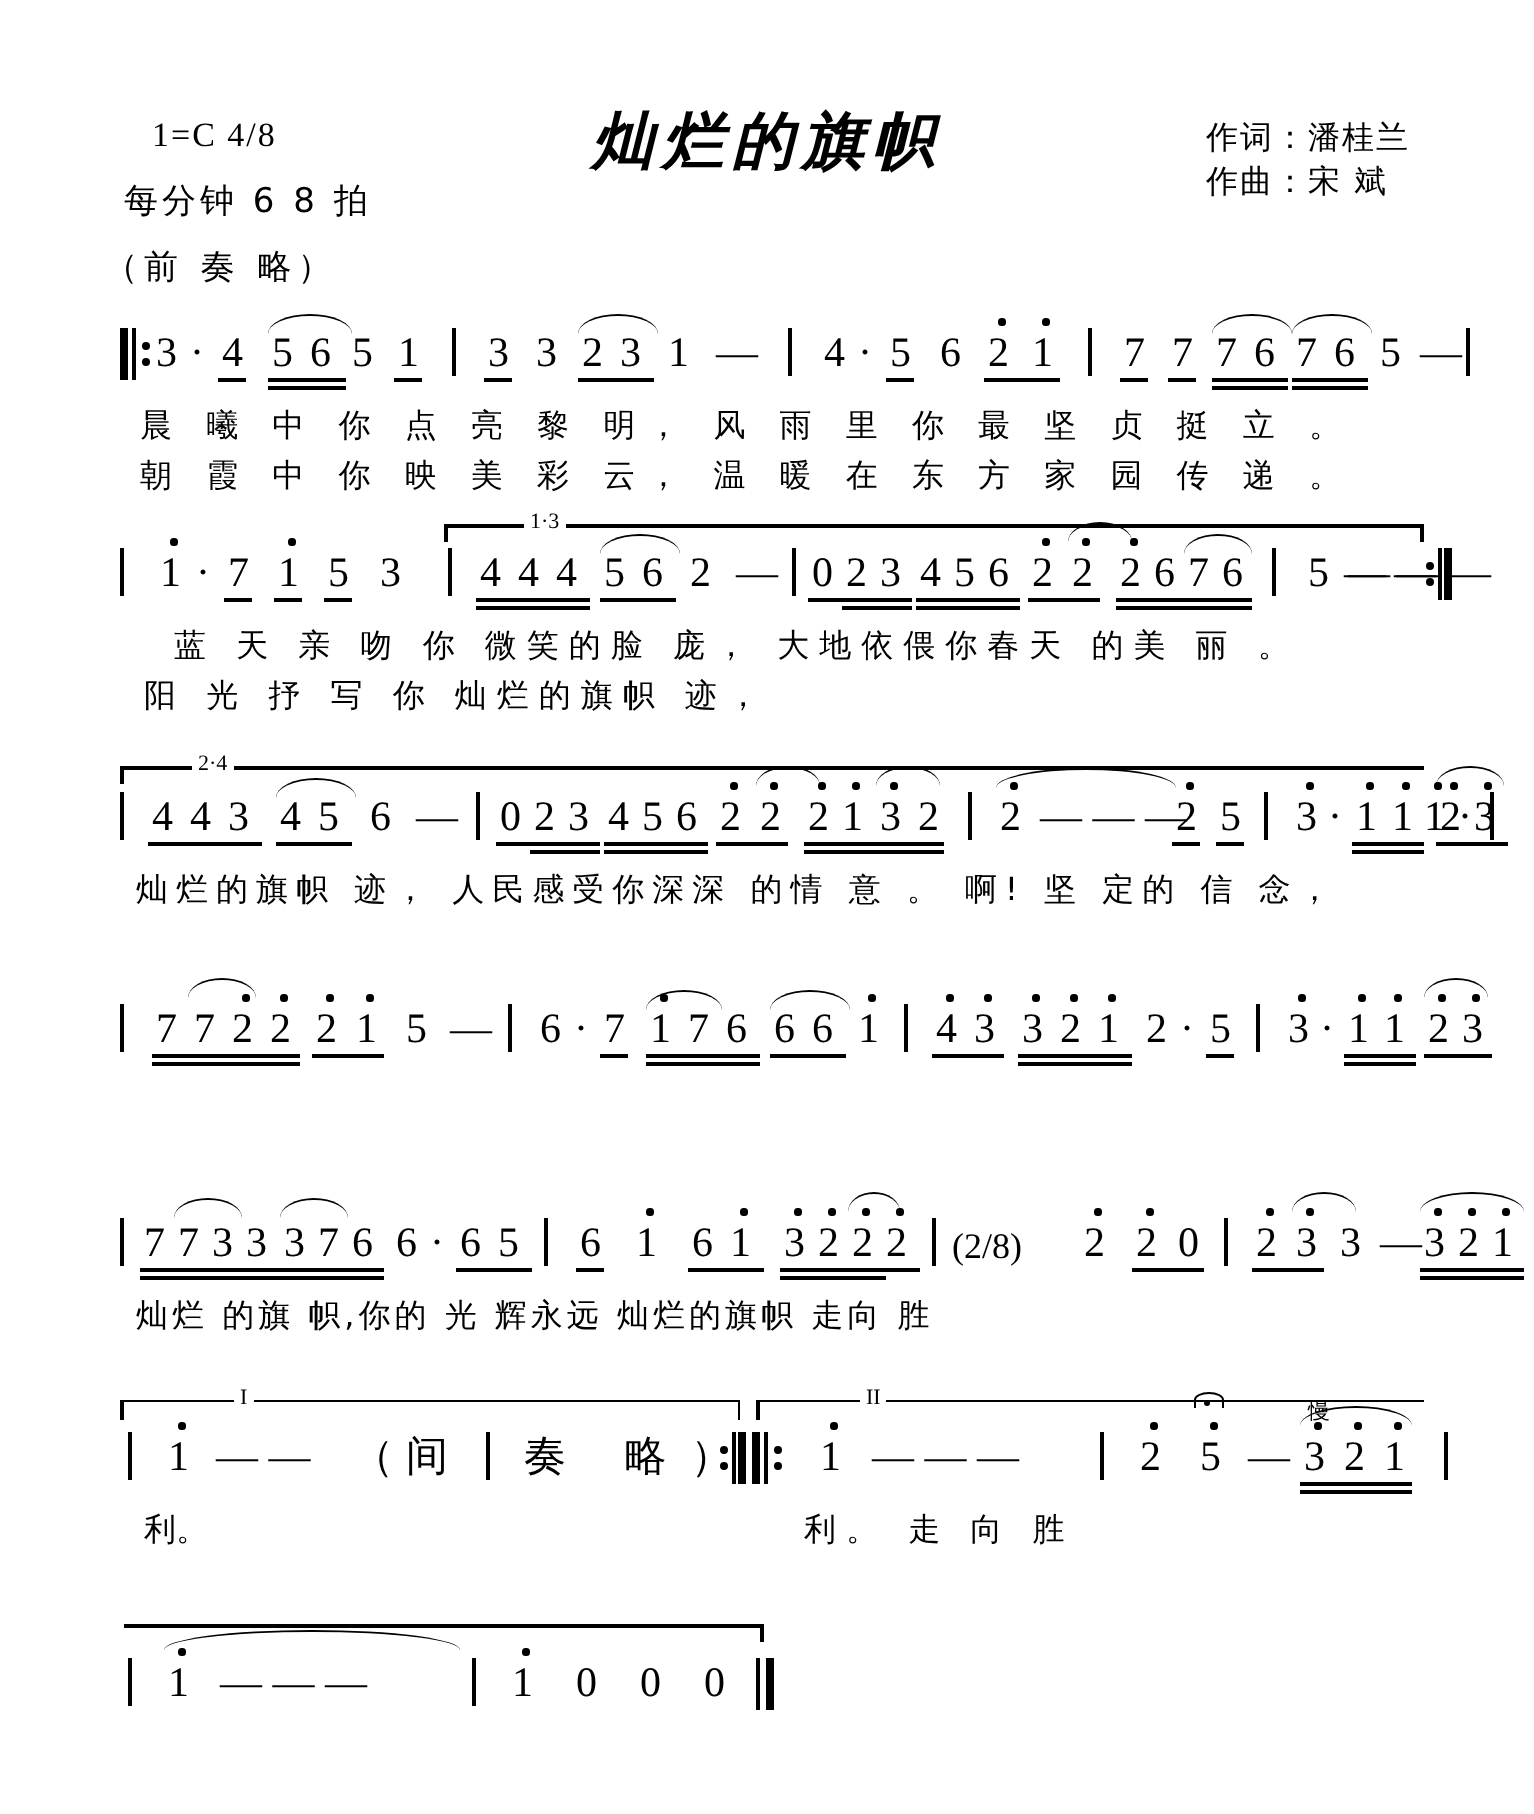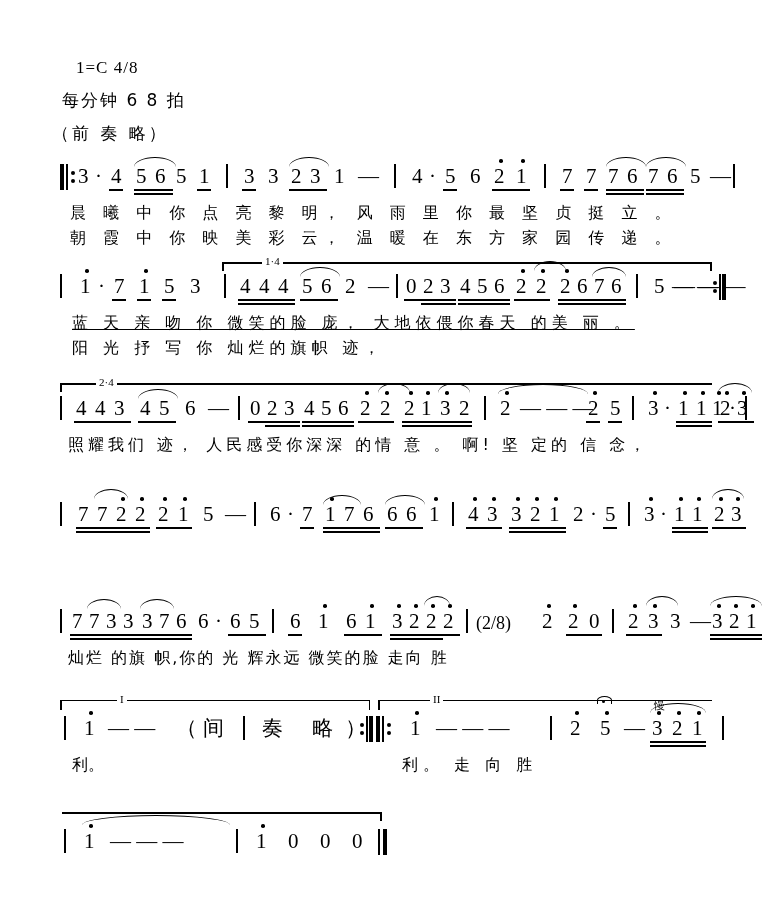--- a/index.html
+++ b/index.html
@@ -76,20 +76,25 @@
 </style>
 </head>
 <body>
 
 <div class="sheet">
 
   <div class="hdr">
     <div class="key-sig">1=C  4/8</div>
     <div class="tempo">每分钟 6 8 拍</div>
     <div class="prelude">（前 奏 略）</div>
+    <div class="title">灿烂的旗帜</div>
+    <div class="credits">
+      <div>作词：潘桂兰</div>
+      <div>作曲：宋  斌</div>
+    </div>
   </div>
 
   <div class="system" style="top:160px;height:95px;">
     <div class="notes">
 
       <div class="rep" style="left:60px;top:4px;">
         <div class="thick"></div>
           <div class="thin" style="left:6px;"></div>
         <div class="d1" style="left:11px;top:7px;"></div>
           <div class="d2" style="left:11px;top:15px;"></div>
@@ -155,21 +160,21 @@
     <div class="lyr2">
       <div class="ly" style="left:70px;top:3px;letter-spacing:6px;">朝 霞 中   你  映 美 彩  云，  温  暖 在 东 方  家 园 传   递 。</div>
     </div>
   </div>
 
   <div class="system" style="top:262px;height:100px;">
 
     <div class="longline" style="left:222px;top:0px;width:490px;"></div>
     <div class="hook-l" style="left:222px;top:0px;"></div>
     <div class="hook-r" style="left:710px;top:0px;"></div>
-    <div class="volta-label" style="left:262px;top:-7px;">1·4</div>
+    <div class="volta-label" style="left:262px;top:-7px;">1·3</div>
 
     <div class="notes" style="margin-top:8px;">
       <div class="bar" style="left:60px;top:4px;"></div>
       <div class="num" style="left:80px;top:6px;">1</div>
         <div class="odot" style="left:85px;top:-1px;"></div>
       <div class="g" style="left:98px;top:6px;">·</div>
       <div class="num" style="left:114px;top:6px;">7</div>
         <div class="beam" style="left:112px;top:29px;width:14px;"></div>
       <div class="num" style="left:139px;top:6px;">1</div>
         <div class="odot" style="left:144px;top:-1px;"></div>
@@ -225,21 +230,21 @@
       <div class="dash" style="left:700px;top:6px;"></div>
       <div class="g" style="left:672px;top:6px;">—  —  —</div>
       <div class="rep" style="left:713px;top:4px;">
         <div class="thin" style="left:6px;"></div>
         <div class="thick" style="left:9px;"></div>
         <div class="d1" style="left:0px;top:7px;"></div>
           <div class="d2" style="left:0px;top:15px;"></div>
       </div>
     </div>
     <div class="lyr">
-      <div class="ly" style="left:72px;top:3px;letter-spacing:5px;text-decoration:underline;">蓝 天 亲 吻 你  微笑的脸  庞，  大地依偎你春天 的美   丽 。</div>
+      <div class="ly" style="left:87px;top:3px;letter-spacing:5px;">蓝 天 亲 吻 你  微笑的脸  庞，  大地依偎你春天 的美   丽 。</div>
     </div>
     <div class="lyr2">
       <div class="ly" style="left:72px;top:3px;letter-spacing:5px;">阳 光 抒 写 你  灿烂的旗帜  迹，</div>
     </div>
   </div>
 
   <div class="system" style="top:383px;height:90px;">
     <div class="longline" style="left:60px;top:0px;width:652px;"></div>
     <div class="hook-l" style="left:60px;top:0px;"></div>
     <div class="volta-label" style="left:96px;top:-7px;">2·4</div>
@@ -308,21 +313,21 @@
       <div class="beam" style="left:676px;top:33px;width:36px;"></div>
       <div class="num" style="left:720px;top:6px;">2</div>
         <div class="odot" style="left:725px;top:-1px;"></div>
       <div class="num" style="left:737px;top:6px;">3</div>
         <div class="odot" style="left:742px;top:-1px;"></div>
       <div class="beam" style="left:718px;top:29px;width:36px;"></div>
       <div class="slur" style="left:718px;top:-9px;width:34px;"></div>
       <div class="num" style="left:0px;top:6px;"></div>
     </div>
     <div class="lyr">
-      <div class="ly" style="left:68px;top:3px;letter-spacing:4px;">照耀我们  迹，  人民感受你深深 的情   意 。  啊! 坚 定的 信  念，</div>
+      <div class="ly" style="left:68px;top:3px;letter-spacing:4px;">灿烂的旗帜  迹，  人民感受你深深 的情   意 。  啊! 坚 定的 信  念，</div>
     </div>
   </div>
 
   <div class="system" style="top:392px;height:40px;">
     <div class="num" style="left:712px;top:6px;position:absolute;">1</div>
       <div class="odot" style="left:717px;top:-1px;position:absolute;"></div>
     <div class="g" style="left:729px;top:6px;position:absolute;">·</div>
     <div class="bar" style="left:745px;top:4px;"></div>
   </div>
 
@@ -468,21 +473,21 @@
         <div class="odot" style="left:717px;top:-1px;"></div>
       <div class="num" style="left:729px;top:6px;">2</div>
         <div class="odot" style="left:734px;top:-1px;"></div>
       <div class="num" style="left:746px;top:6px;">1</div>
         <div class="odot" style="left:751px;top:-1px;"></div>
       <div class="beam" style="left:710px;top:29px;width:52px;"></div>
       <div class="beam" style="left:710px;top:33px;width:52px;"></div>
       <div class="slur" style="left:710px;top:-9px;width:52px;"></div>
     </div>
     <div class="lyr">
-      <div class="ly" style="left:68px;top:3px;letter-spacing:2px;">灿烂  的旗 帜,你的 光 辉永远 微笑的脸      走向    胜</div>
+      <div class="ly" style="left:68px;top:3px;letter-spacing:2px;">灿烂  的旗 帜,你的 光 辉永远 灿烂的旗帜      走向    胜</div>
     </div>
   </div>
 
   <div class="system" style="top:700px;height:90px;">
     <div class="volta rt" style="left:60px;top:0px;width:310px;"></div>
     <div class="volta-label" style="left:117px;top:-7px;">I</div>
 
     <div class="volta" style="left:378px;top:0px;width:334px;"></div>
     <div class="volta-label" style="left:430px;top:-7px;">II</div>
 

